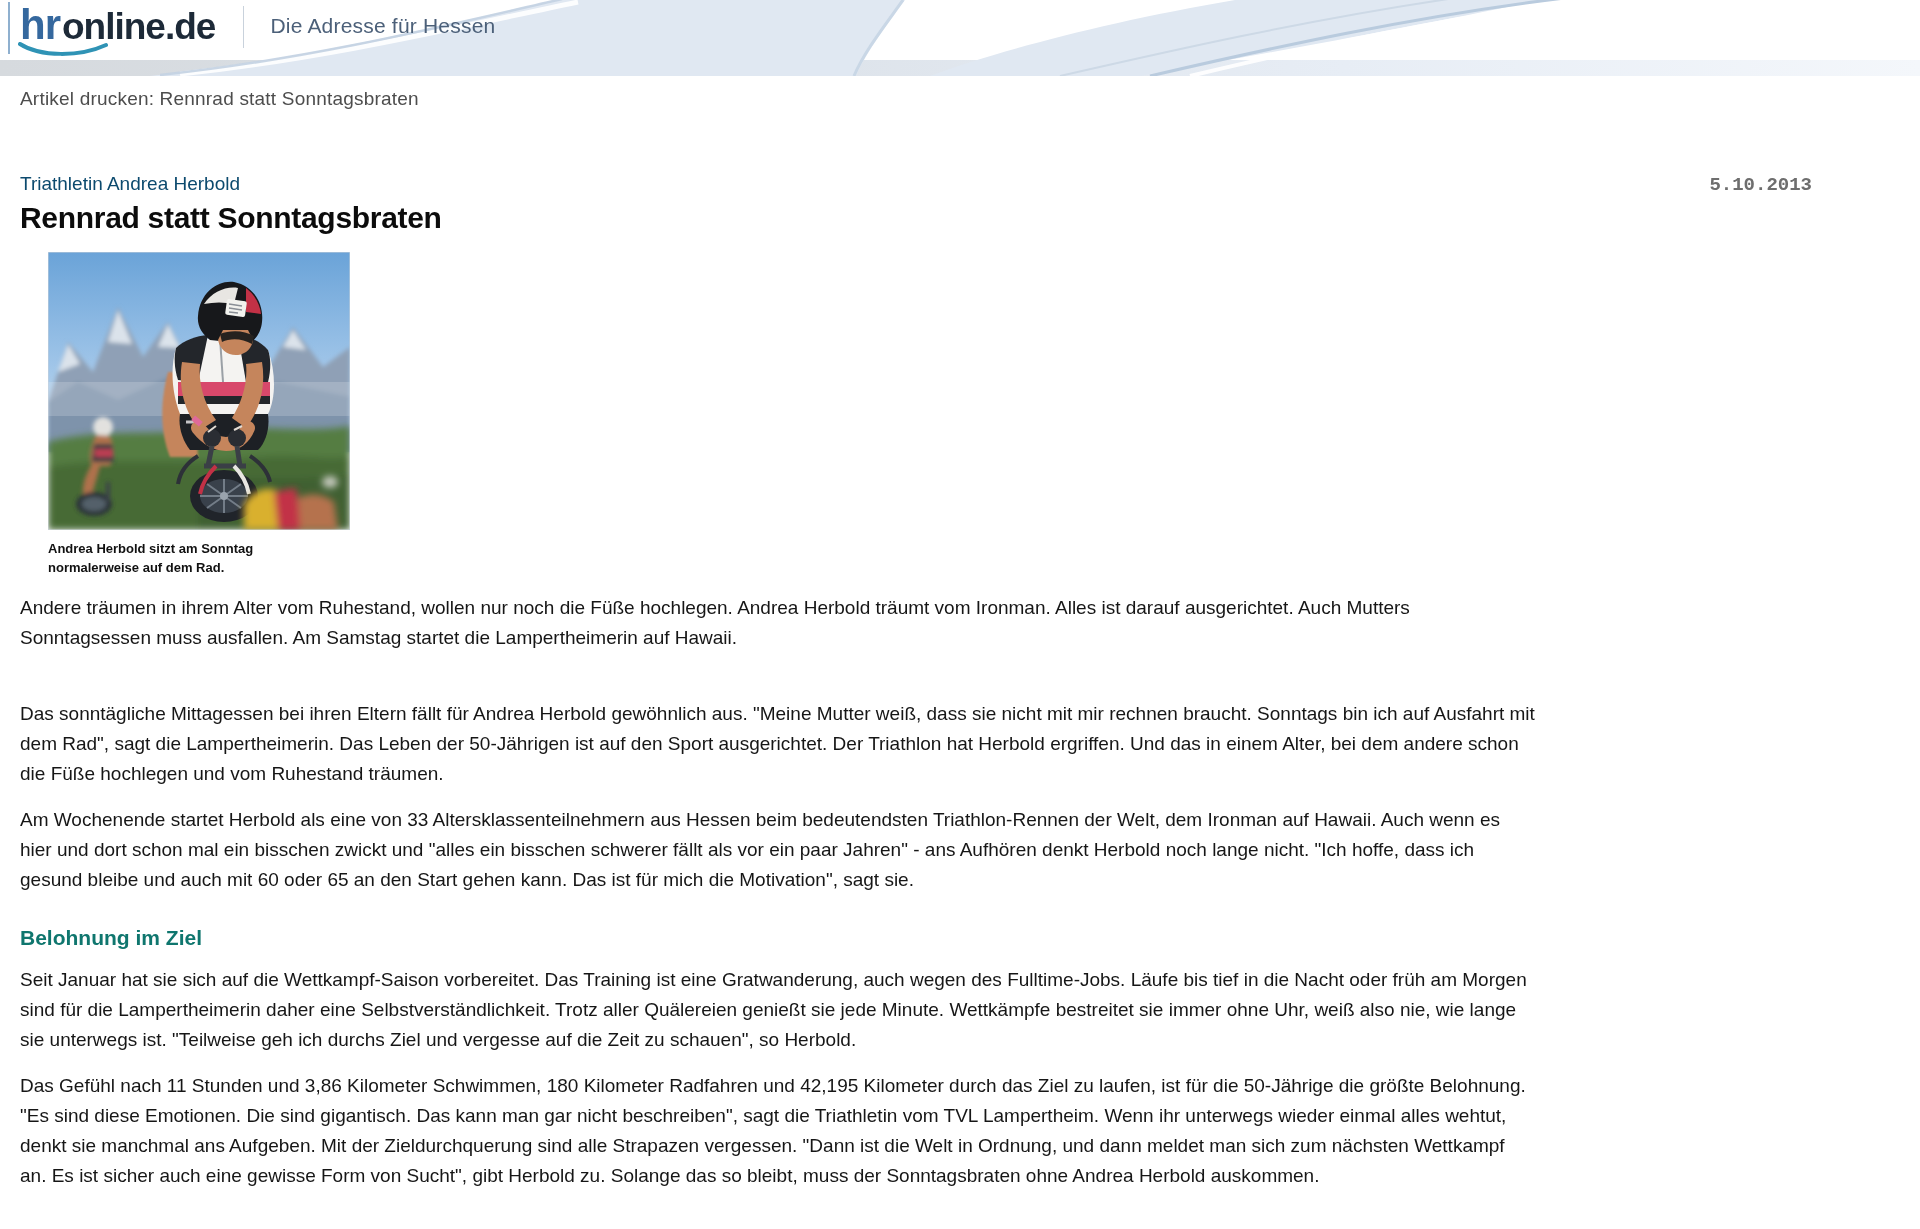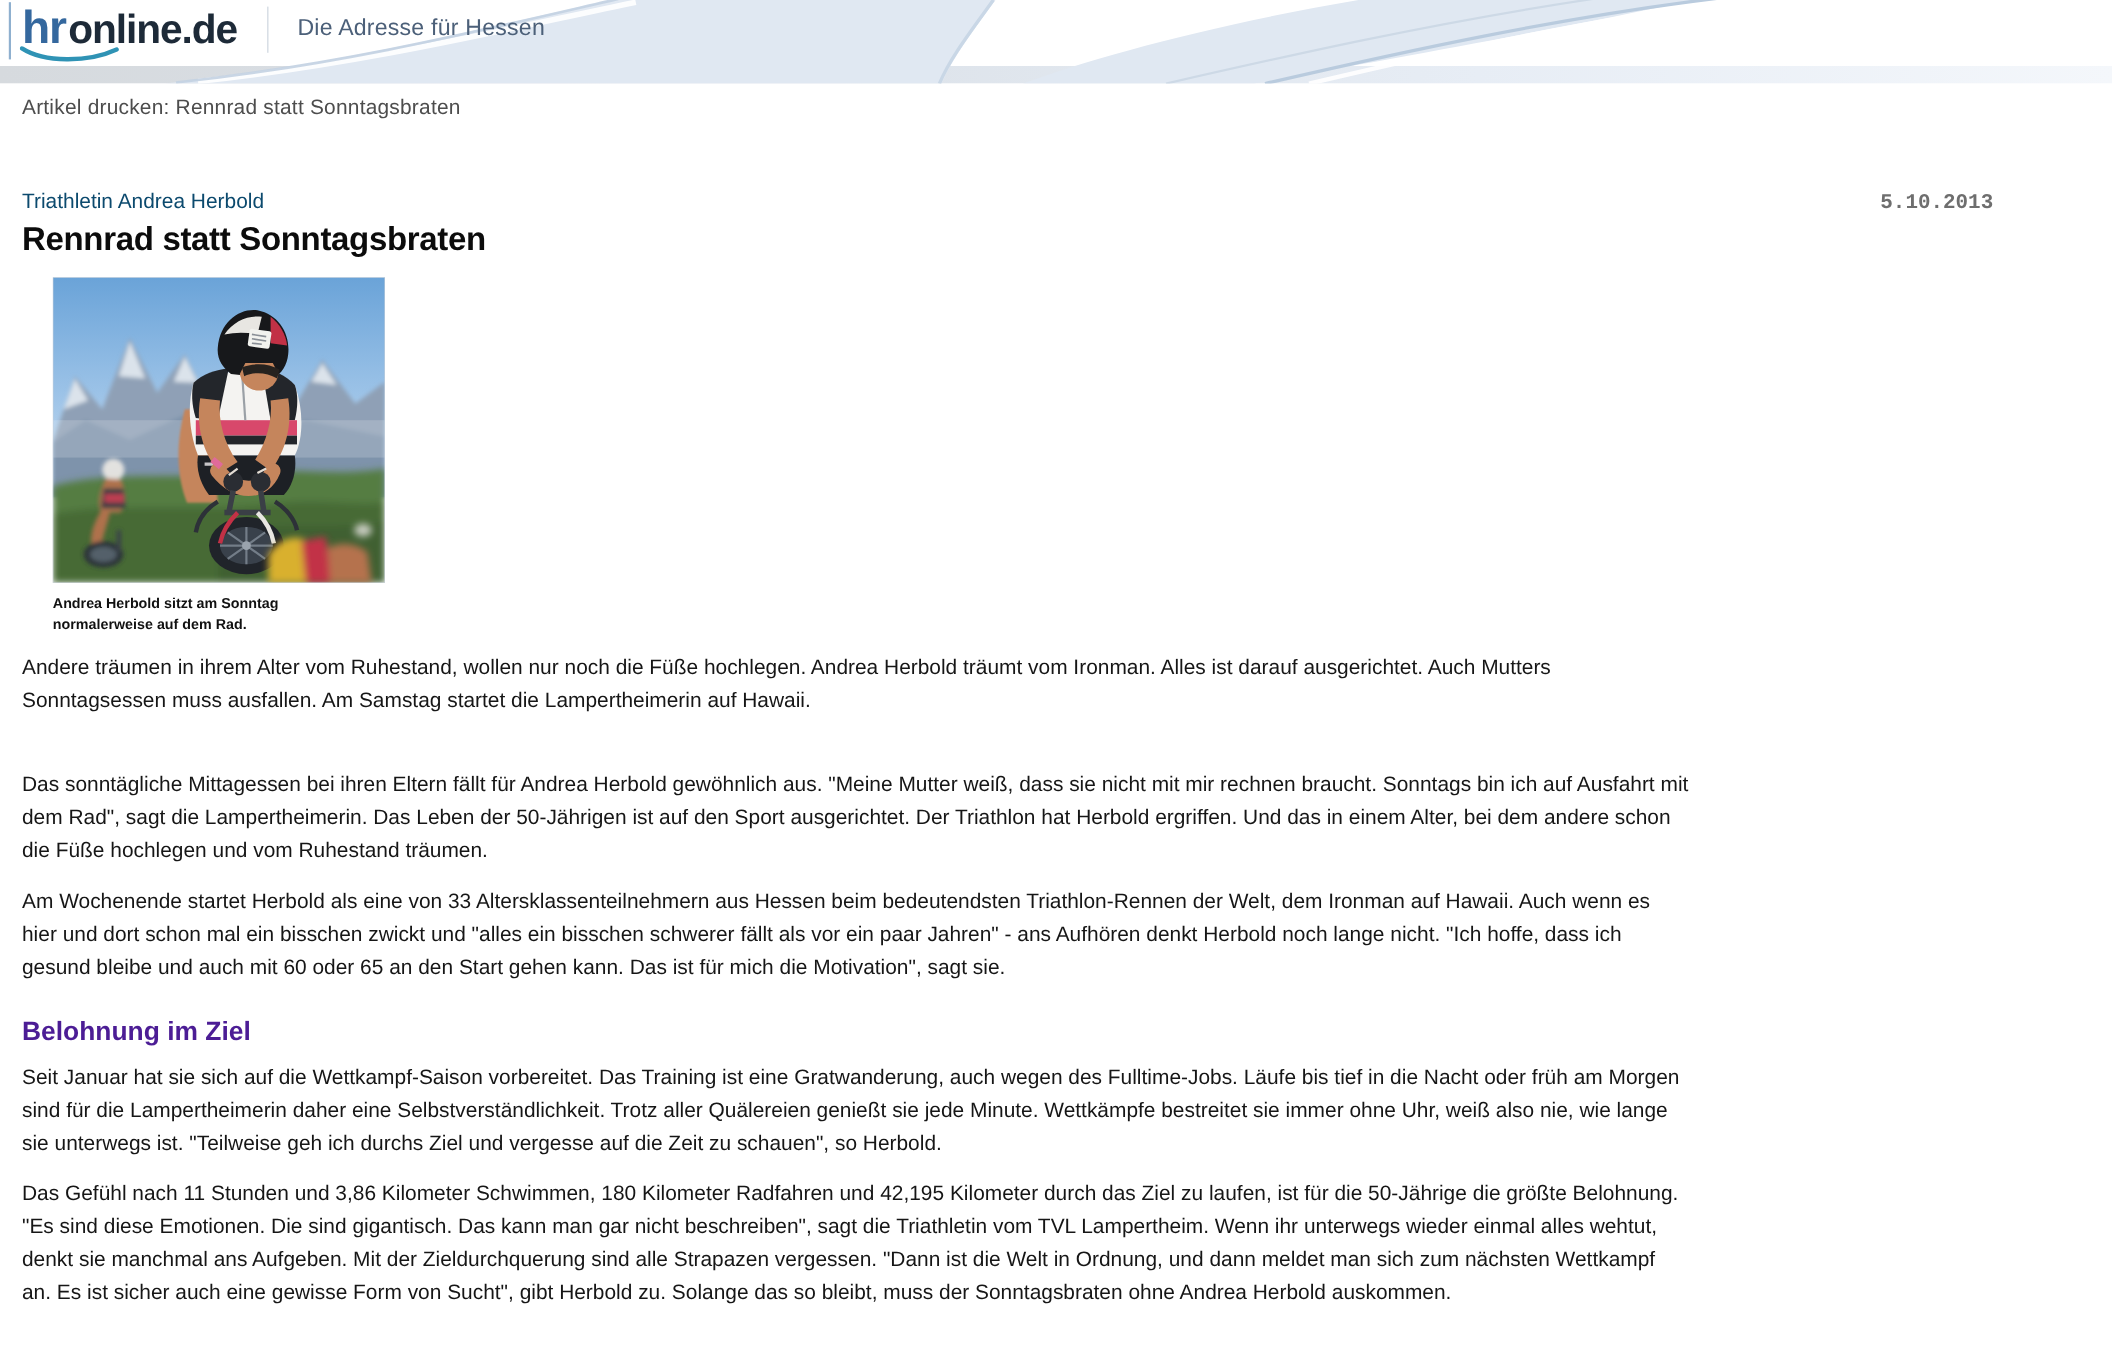--- a/index.html
+++ b/index.html
@@ -26,21 +26,21 @@
   .meta-row{margin-top:62px;width:1792px;display:flex;justify-content:space-between;align-items:baseline;}
   .kicker{font-size:19px;line-height:24px;color:#0c4a6e;}
   .article-date{font-size:19px;font-weight:bold;color:#6e6e6e;font-family:Liberation Mono, monospace;}
   h1.article-title{margin:4px 0 0 0;font-size:30px;line-height:36px;font-weight:bold;color:#0c0c0c;letter-spacing:-0.3px;}
   .figure{margin:16px 0 0 0;width:302px;padding-left:28px;}
   .photo-svg{display:block;width:302px;height:278px;}
   .caption{margin-top:9px;font-size:13px;font-weight:bold;line-height:19px;color:#111;}
   .lead{margin:8px 0 0 0;}
   p.body-p{font-size:19px;line-height:30px;max-width:1515px;margin:16px 0 0 0;color:#161616;}
   p.gap-large{margin-top:46px;}
-  h2.subhead{margin:30px 0 0 0;font-size:24px;line-height:26px;font-weight:bold;color:#4c1d95;max-width:1515px;}
+  h2.subhead{margin:30px 0 0 0;font-size:21px;line-height:26px;font-weight:bold;color:#0f766e;max-width:1515px;}
   p.after-subhead{margin-top:14px;}
 </style>
 </head>
 <body>
 
 <div class="site-header">
   <svg class="wave-svg" viewBox="0 0 1920 76" preserveAspectRatio="none" aria-hidden="true">
     <defs>
       <linearGradient id="stripGrad" x1="0" y1="0" x2="1" y2="0">
         <stop offset="0" stop-color="#d6dade"></stop>

